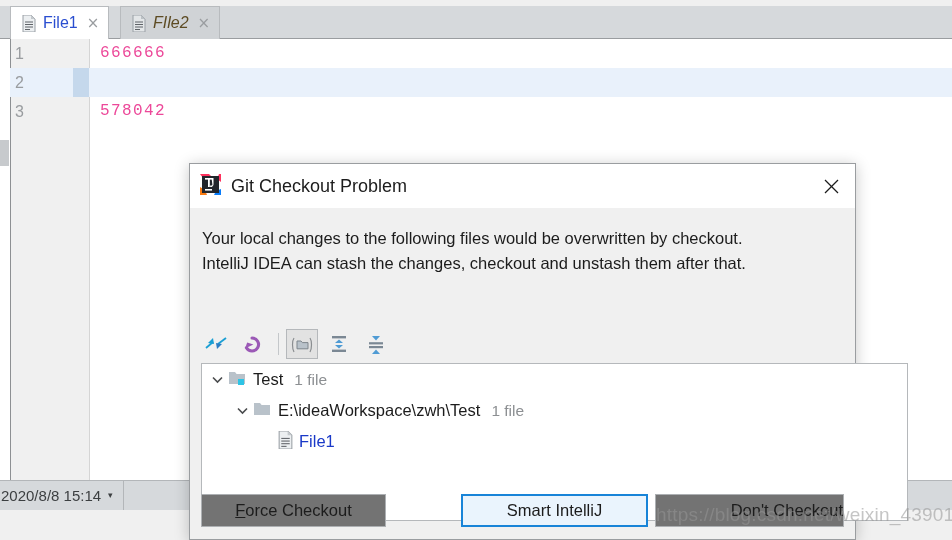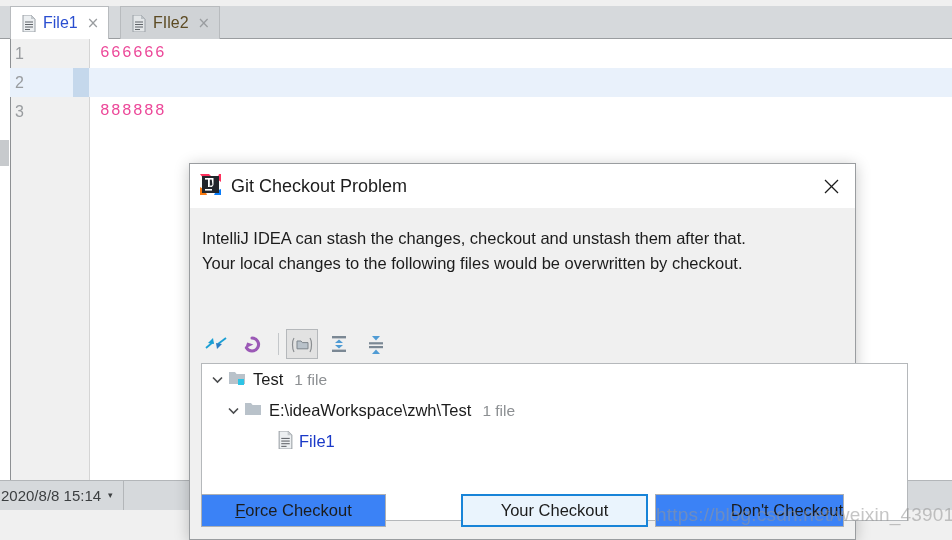--- a/index.html
+++ b/index.html
@@ -53,20 +53,21 @@
     border-top: 1px solid #b8bbbe;
     color: #2a4ed0;
   }
   .tab.inactive {
     left: 120px;
     background: #d0d3d6;
     border-left: 1px solid #b8bbbe;
     border-right: 1px solid #b8bbbe;
     border-top: 1px solid #b8bbbe;
     color: #5d4b23;
+    font-style: italic;
   }
   .tab-label { margin-left: 7px; }
   .tab-close {
     margin-left: 9px;
     color: #9a9da0;
     font-size: 15px;
     line-height: 1;
     font-family: "DejaVu Sans", sans-serif;
   }
   .file-icon { width: 14px; height: 17px; display:block; }
@@ -279,21 +280,21 @@
   .dlg-buttons {
     position: absolute;
     left: 0; bottom: 11px;
     width: 667px; height: 34px;
   }
   .btn {
     position: absolute;
     top: 0;
     height: 33px;
     box-sizing: border-box;
-    background: #3b82f6;
+    background: #737373;
     border: 1px solid #adb0b3;
     font-size: 16.5px;
     color: #1c1c1c;
     display: flex;
     align-items: center;
     justify-content: center;
     font-family: "Liberation Sans", sans-serif;
   }
   .btn.force { left: 11px; width: 185px; }
   .btn.smart {
@@ -371,21 +372,21 @@
 
     <div class="line-row current" style="top:29px;">
       <div class="ln-num">2</div>
       <div class="ln-caretcol"></div>
       <div class="ln-text"></div>
     </div>
 
     <div class="line-row" style="top:58px;">
       <div class="ln-num">3</div>
       <div class="ln-caretcol"></div>
-      <div class="ln-text">888888</div>
+      <div class="ln-text">578042</div>
     </div>
   </div>
 
   <div class="statusbar">
     <div class="status-cell first">
       <span>2020/8/8 15:14</span>
       <span class="caret-down">▾</span>
     </div>
     <div class="status-cell second"></div>
   </div>
@@ -414,22 +415,22 @@
         <svg width="15" height="15" viewBox="0 0 15 15">
           <line x1="1" y1="1" x2="14" y2="14" stroke="#1c1c1c" stroke-width="1.3"></line>
           <line x1="14" y1="1" x2="1" y2="14" stroke="#1c1c1c" stroke-width="1.3"></line>
         </svg>
       </span>
     </div>
 
     <div class="dlg-body">
 
       <div class="dlg-msg">
+        <div>Your local changes to the following files would be overwritten by checkout.</div>
         <div>IntelliJ IDEA can stash the changes, checkout and unstash them after that.</div>
-        <div>Your local changes to the following files would be overwritten by checkout.</div>
       </div>
 
       <div class="dlg-toolbar">
 
         <div class="tb-btn">
           <svg width="22" height="20" viewBox="0 0 22 20">
             <g stroke="#1a9fd4" stroke-width="1.8" fill="none">
               <line x1="1" y1="14" x2="8" y2="8"></line>
               <line x1="21" y1="4" x2="13" y2="10"></line>
             </g>
@@ -485,21 +486,21 @@
           <span>
             <svg width="19" height="16" viewBox="0 0 19 16">
               <path d="M1 2h6l1.6 2H17v10H1z" fill="#b9c2ca"></path>
               <rect x="10" y="9" width="6" height="6" fill="#2ec4e6"></rect>
             </svg>
           </span>
           <span class="tree-name">Test</span>
           <span class="tree-count">1 file</span>
         </div>
 
-        <div class="tree-row" style="padding-left:20px;">
+        <div class="tree-row" style="padding-left:29px;">
           <span class="tw-chevron">
             <svg width="11" height="8" viewBox="0 0 11 8">
                 <path d="M1 1.5L5.5 6 10 1.5" fill="none" stroke="#4a4c4e" stroke-width="1.6"></path>
               </svg>
           </span>
           <span>
             <svg width="19" height="16" viewBox="0 0 19 16">
               <path d="M1 2h6l1.6 2H17v10H1z" fill="#b9c2ca"></path>
             </svg>
           </span>
@@ -522,21 +523,21 @@
           </span>
           <span class="tree-name link">File1</span>
         </div>
       </div>
 
       <div class="dlg-buttons">
         <div class="btn force">
           <span><u>F</u><span>orce Checkout</span></span>
         </div>
         <div class="btn smart">
-          <span>Your Checkout</span>
+          <span>Smart IntelliJ</span>
         </div>
         <div class="btn dont">
           <span>Don't Checkout</span>
         </div>
       </div>
 
     </div>
   </div>
 
   <div class="watermark">https://blog.csdn.net/weixin_43901882</div>

